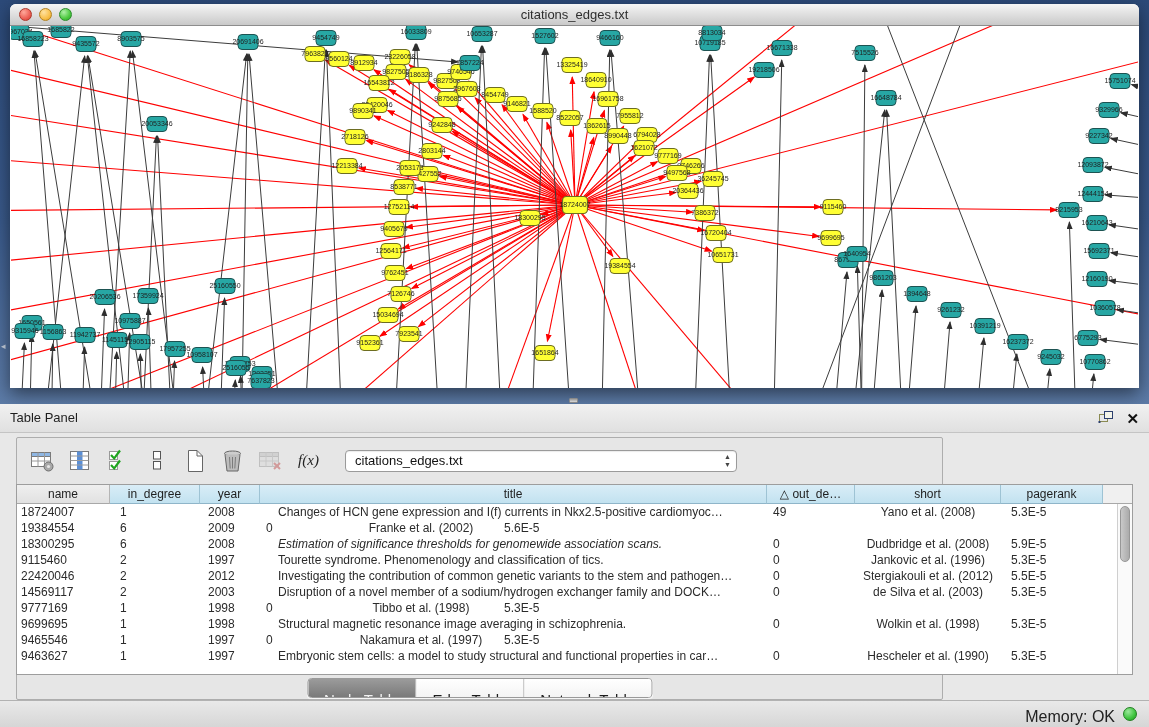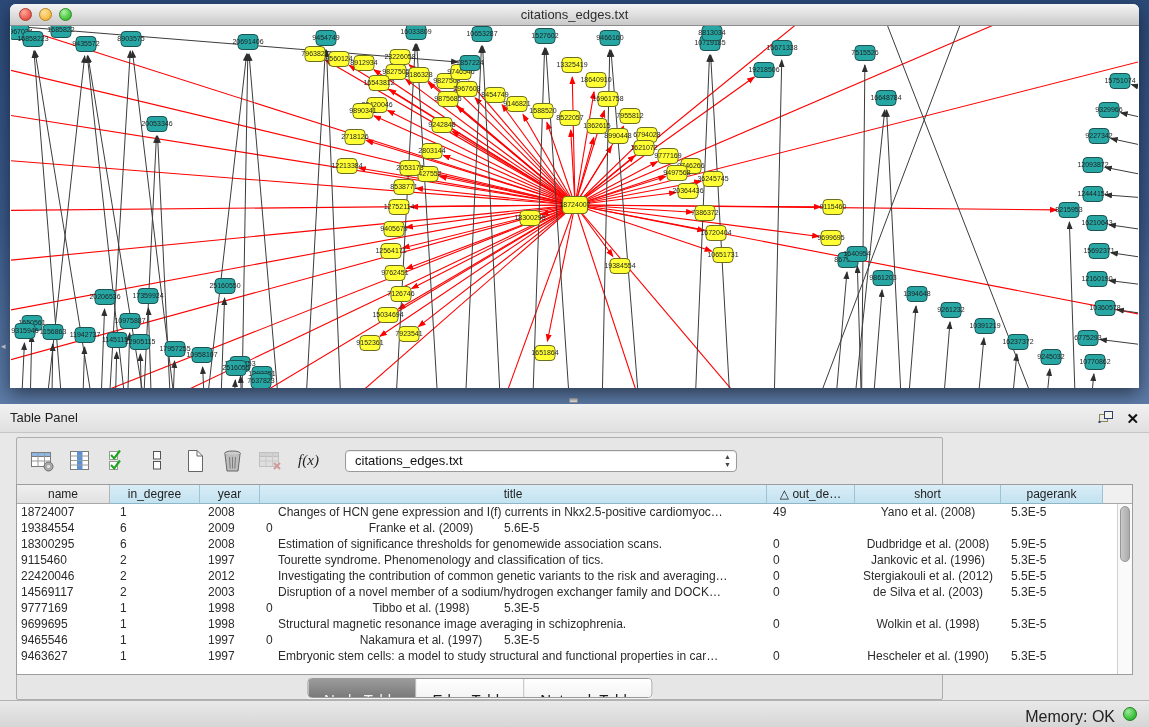--- a/index.html
+++ b/index.html
@@ -791,46 +791,46 @@
             <div class="tcell c3" style="width: 507px;">Changes of HCN gene expression and I(f) currents in Nkx2.5-positive cardiomyoc…</div>
             <div class="tcell c4" style="width: 88px;">49</div>
             <div class="tcell c5" style="width: 146px;">Yano et al. (2008)</div>
             <div class="tcell c6" style="width: 102px;">5.3E-5</div>
           </div>
           <div class="trow">
             <div class="tcell c0" style="width: 93px;">19384554</div>
             <div class="tcell c1" style="width: 90px;">6</div>
             <div class="tcell c2" style="width: 60px;">2009</div>
             <div class="tcell c4" style="width: 88px;">0</div>
-            <div class="tcell c5" style="width: 146px;">Franke et al. (2009)</div>
+            <div class="tcell c5" style="width: 146px;">Franke et al. (2002)</div>
             <div class="tcell c6" style="width: 102px;">5.6E-5</div>
           </div>
           <div class="trow">
             <div class="tcell c0" style="width: 93px;">18300295</div>
             <div class="tcell c1" style="width: 90px;">6</div>
             <div class="tcell c2" style="width: 60px;">2008</div>
-            <div class="tcell c3" style="width: 507px;">Estimation of significance thresholds for genomewide association scans.</div>
+            <div class="tcell c3" style="width: 507px; font-style: italic;">Estimation of significance thresholds for genomewide association scans.</div>
             <div class="tcell c4" style="width: 88px;">0</div>
             <div class="tcell c5" style="width: 146px;">Dudbridge et al. (2008)</div>
             <div class="tcell c6" style="width: 102px;">5.9E-5</div>
           </div>
           <div class="trow">
             <div class="tcell c0" style="width: 93px;">9115460</div>
             <div class="tcell c1" style="width: 90px;">2</div>
             <div class="tcell c2" style="width: 60px;">1997</div>
             <div class="tcell c3" style="width: 507px;">Tourette syndrome. Phenomenology and classification of tics.</div>
             <div class="tcell c4" style="width: 88px;">0</div>
             <div class="tcell c5" style="width: 146px;">Jankovic et al. (1996)</div>
             <div class="tcell c6" style="width: 102px;">5.3E-5</div>
           </div>
           <div class="trow">
             <div class="tcell c0" style="width: 93px;">22420046</div>
             <div class="tcell c1" style="width: 90px;">2</div>
             <div class="tcell c2" style="width: 60px;">2012</div>
-            <div class="tcell c3" style="width: 507px;">Investigating the contribution of common genetic variants to the risk and averaging…</div>
+            <div class="tcell c3" style="width: 507px;">Investigating the contribution of common genetic variants to the stem and pathogen…</div>
             <div class="tcell c4" style="width: 88px;">0</div>
             <div class="tcell c5" style="width: 146px;">Stergiakouli et al. (2012)</div>
             <div class="tcell c6" style="width: 102px;">5.5E-5</div>
           </div>
           <div class="trow">
             <div class="tcell c0" style="width: 93px;">14569117</div>
             <div class="tcell c1" style="width: 90px;">2</div>
             <div class="tcell c2" style="width: 60px;">2003</div>
             <div class="tcell c3" style="width: 507px;">Disruption of a novel member of a sodium/hydrogen exchanger family and DOCK…</div>
             <div class="tcell c4" style="width: 88px;">0</div>

